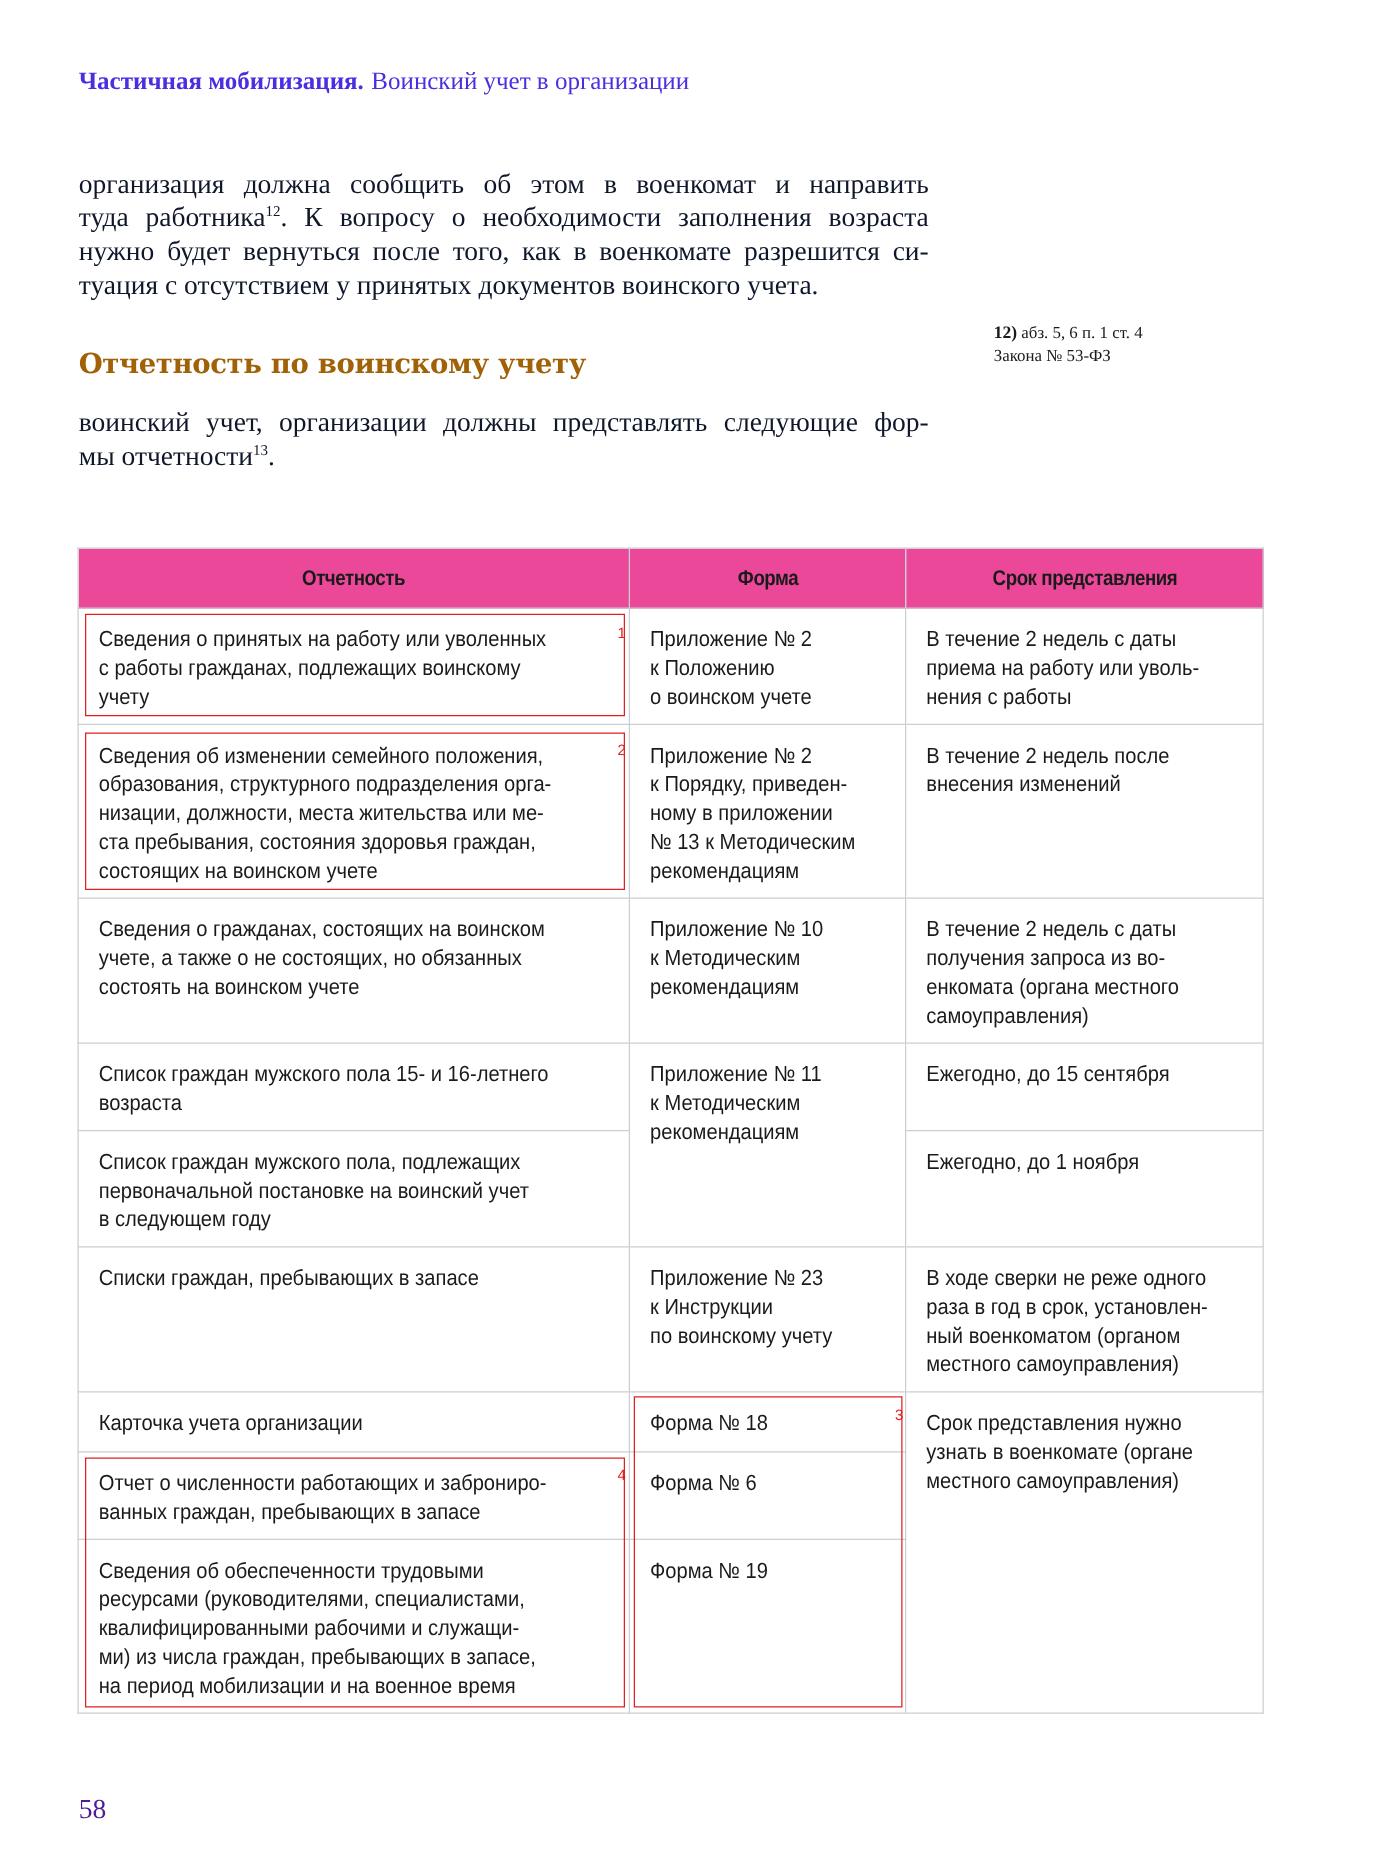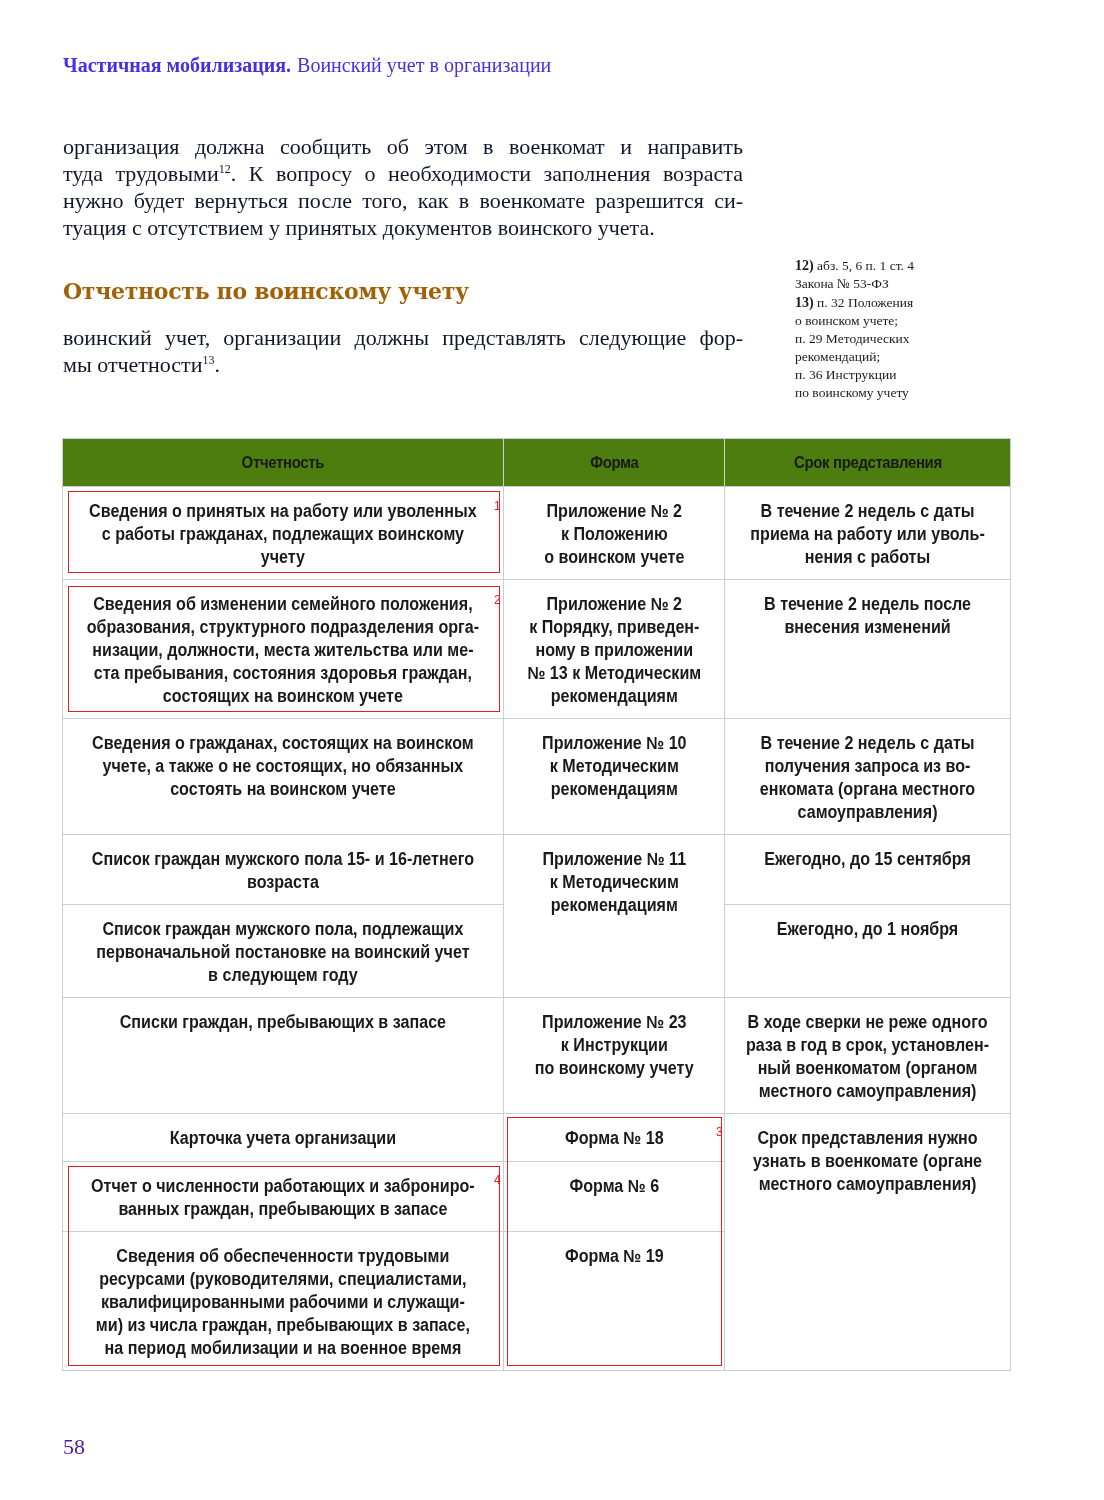--- a/index.html
+++ b/index.html
@@ -14,62 +14,56 @@
     .para1 { top: 133px; }
     .heading { position: absolute; left: 63px; top: 278px; font-family: "DejaVu Serif", serif; font-weight: bold; font-size: 22px; color: #a16207; letter-spacing: -0.3px; }
     .para2 { top: 324px; }
     sup { font-size: 12px; line-height: 0; vertical-align: super; }
 
     .footnotes { position: absolute; left: 795px; top: 257px; width: 200px; font-family: "Liberation Serif", serif; font-size: 13.5px; line-height: 18px; color: #1a1a1a; }
     .footnotes .fn b { font-weight: bold; font-size: 14px; }
     .footnotes .fn { margin-bottom: 1px; }
 
     table.report { position: absolute; left: 62px; top: 438px; width: 949px; border-collapse: collapse; font-family: "Liberation Sans", sans-serif; font-size: 17.5px; line-height: 23px; color: #1a1a1a; }
-    table.report th, table.report td { border: 1px solid #c9cfd2; vertical-align: top; text-align: center; font-weight: bold; }
-    table.report th { background: #4d7c0f; height: 47px; padding: 0; font-weight: bold; font-size: 17px; text-align: center; vertical-align: middle; letter-spacing: -0.4px; transform-origin: center; }
+    table.report th, table.report td { border: 1px solid #c9cfd2; vertical-align: top; text-align: left; }
+    table.report th { background: #ec4899; height: 47px; padding: 0; font-weight: bold; font-size: 17px; text-align: center; vertical-align: middle; letter-spacing: -0.4px; transform-origin: center; }
     table.report th span { display: inline-block; transform: scaleX(0.88); }
     table.report td { padding: 13px 14px 10px 16px; }
     table.report td .txt { display: block; transform: scaleX(0.92); transform-origin: left top; width: 108%; white-space: pre-line; }
     col.c1 { width: 442px; } col.c2 { width: 221px; } col.c3 { width: 286px; }
 
     .hl { position: absolute; border: 1.5px solid #e02020; pointer-events: none; }
     .hl-num { position: absolute; font-family: "Liberation Sans", sans-serif; font-size: 12px; color: #e02020; }
 
     .page-num { position: absolute; left: 63px; top: 1434px; font-family: "Liberation Serif", serif; font-size: 22px; color: #4c1d95; }
   </style>
 </head>
 <body>
 
 <div class="running-head">
   <b>Частичная мобилизация.</b><span>Воинский учет в организации</span>
 </div>
 
 <div class="body-text para1">
   <span class="line">организация должна сообщить об этом в военкомат и направить</span>
-  <span class="line"><span>туда трудовыми</span><sup>12</sup><span>. К вопросу о необходимости заполнения возраста</span></span>
+  <span class="line"><span>туда работника</span><sup>12</sup><span>. К вопросу о необходимости заполнения возраста</span></span>
   <span class="line">нужно будет вернуться после того, как в военкомате разрешится си-</span>
   <span class="line last">туация с отсутствием у принятых документов воинского учета.</span>
 </div>
 
 <div class="heading">Отчетность по воинскому учету</div>
 
 <div class="body-text para2">
   <span class="line">воинский учет, организации должны представлять следующие фор-</span>
   <span class="line last"><span>мы отчетности</span><sup>13</sup><span>.</span></span>
 </div>
 
 <div class="footnotes">
   <div class="fn"><b>12)</b> <span style="white-space:pre-line">абз. 5, 6 п. 1 ст. 4
 Закона № 53-ФЗ</span></div>
-  <div class="fn"><b>13)</b> <span style="white-space:pre-line">п. 32 Положения
-о воинском учете;
-п. 29 Методических
-рекомендаций;
-п. 36 Инструкции
-по воинскому учету</span></div>
 </div>
 
 <table class="report">
   <colgroup>
       <col class="c1">
       <col class="c2">
       <col class="c3">
     </colgroup>
   <thead>
     <tr>

